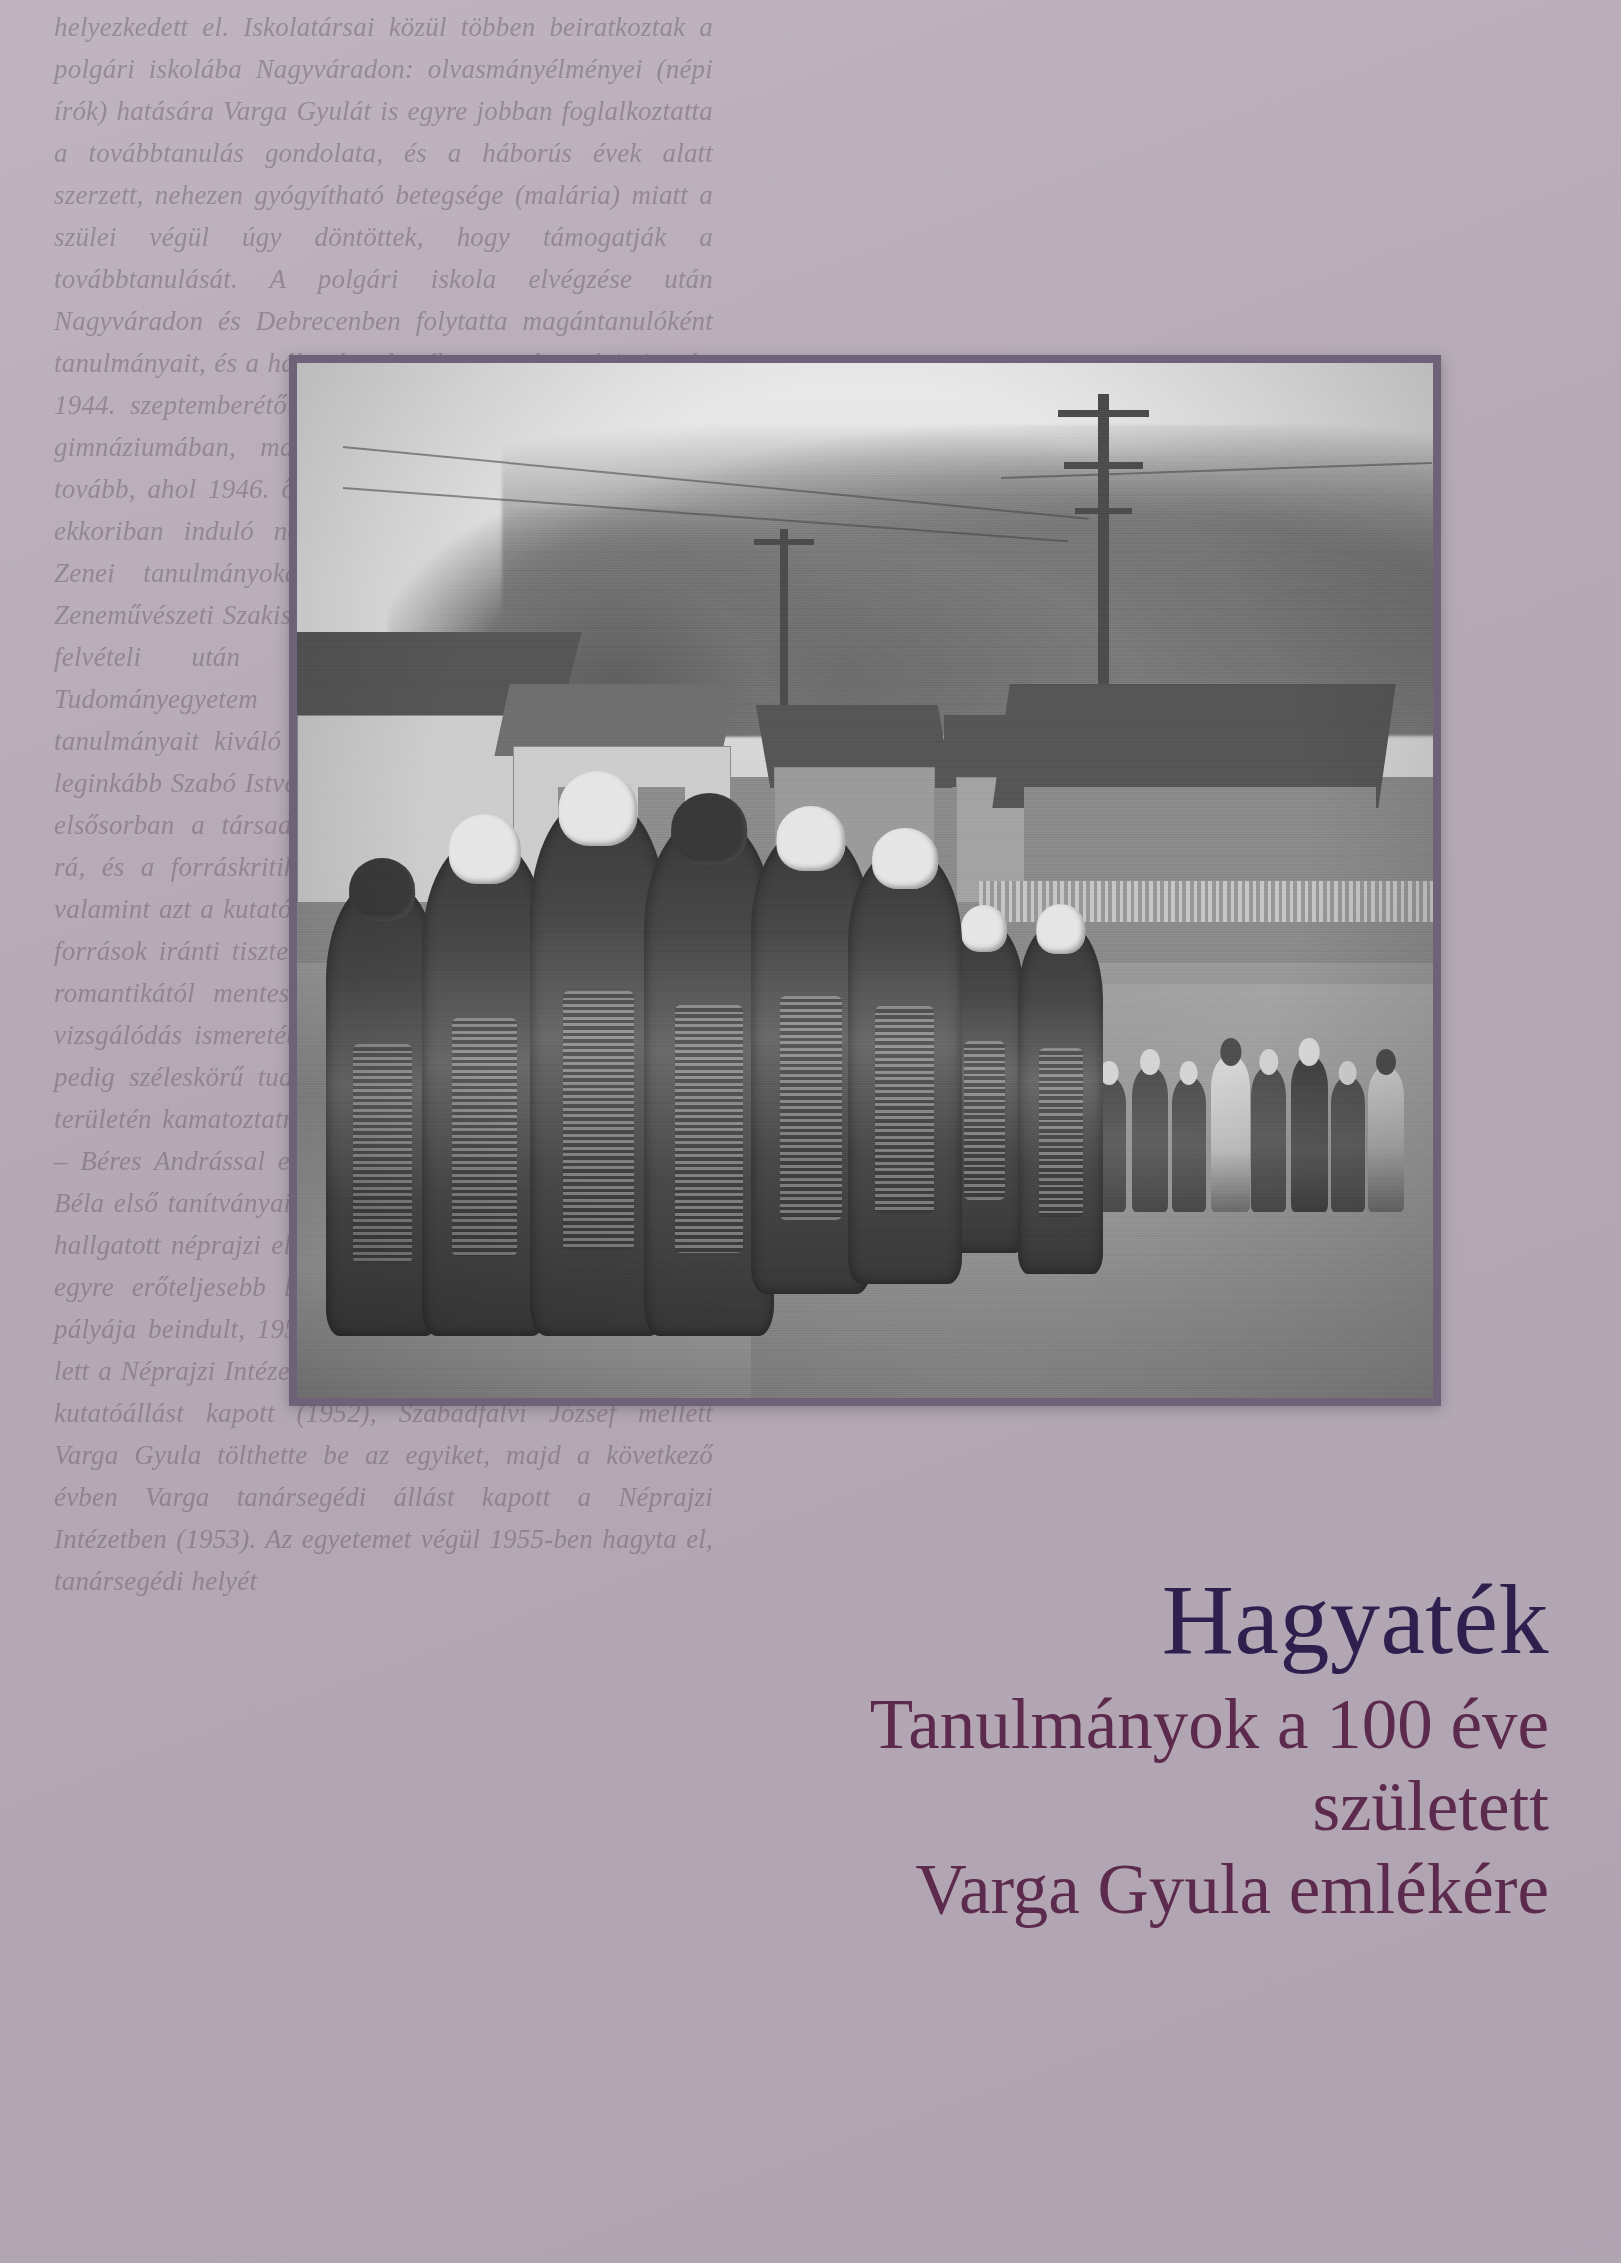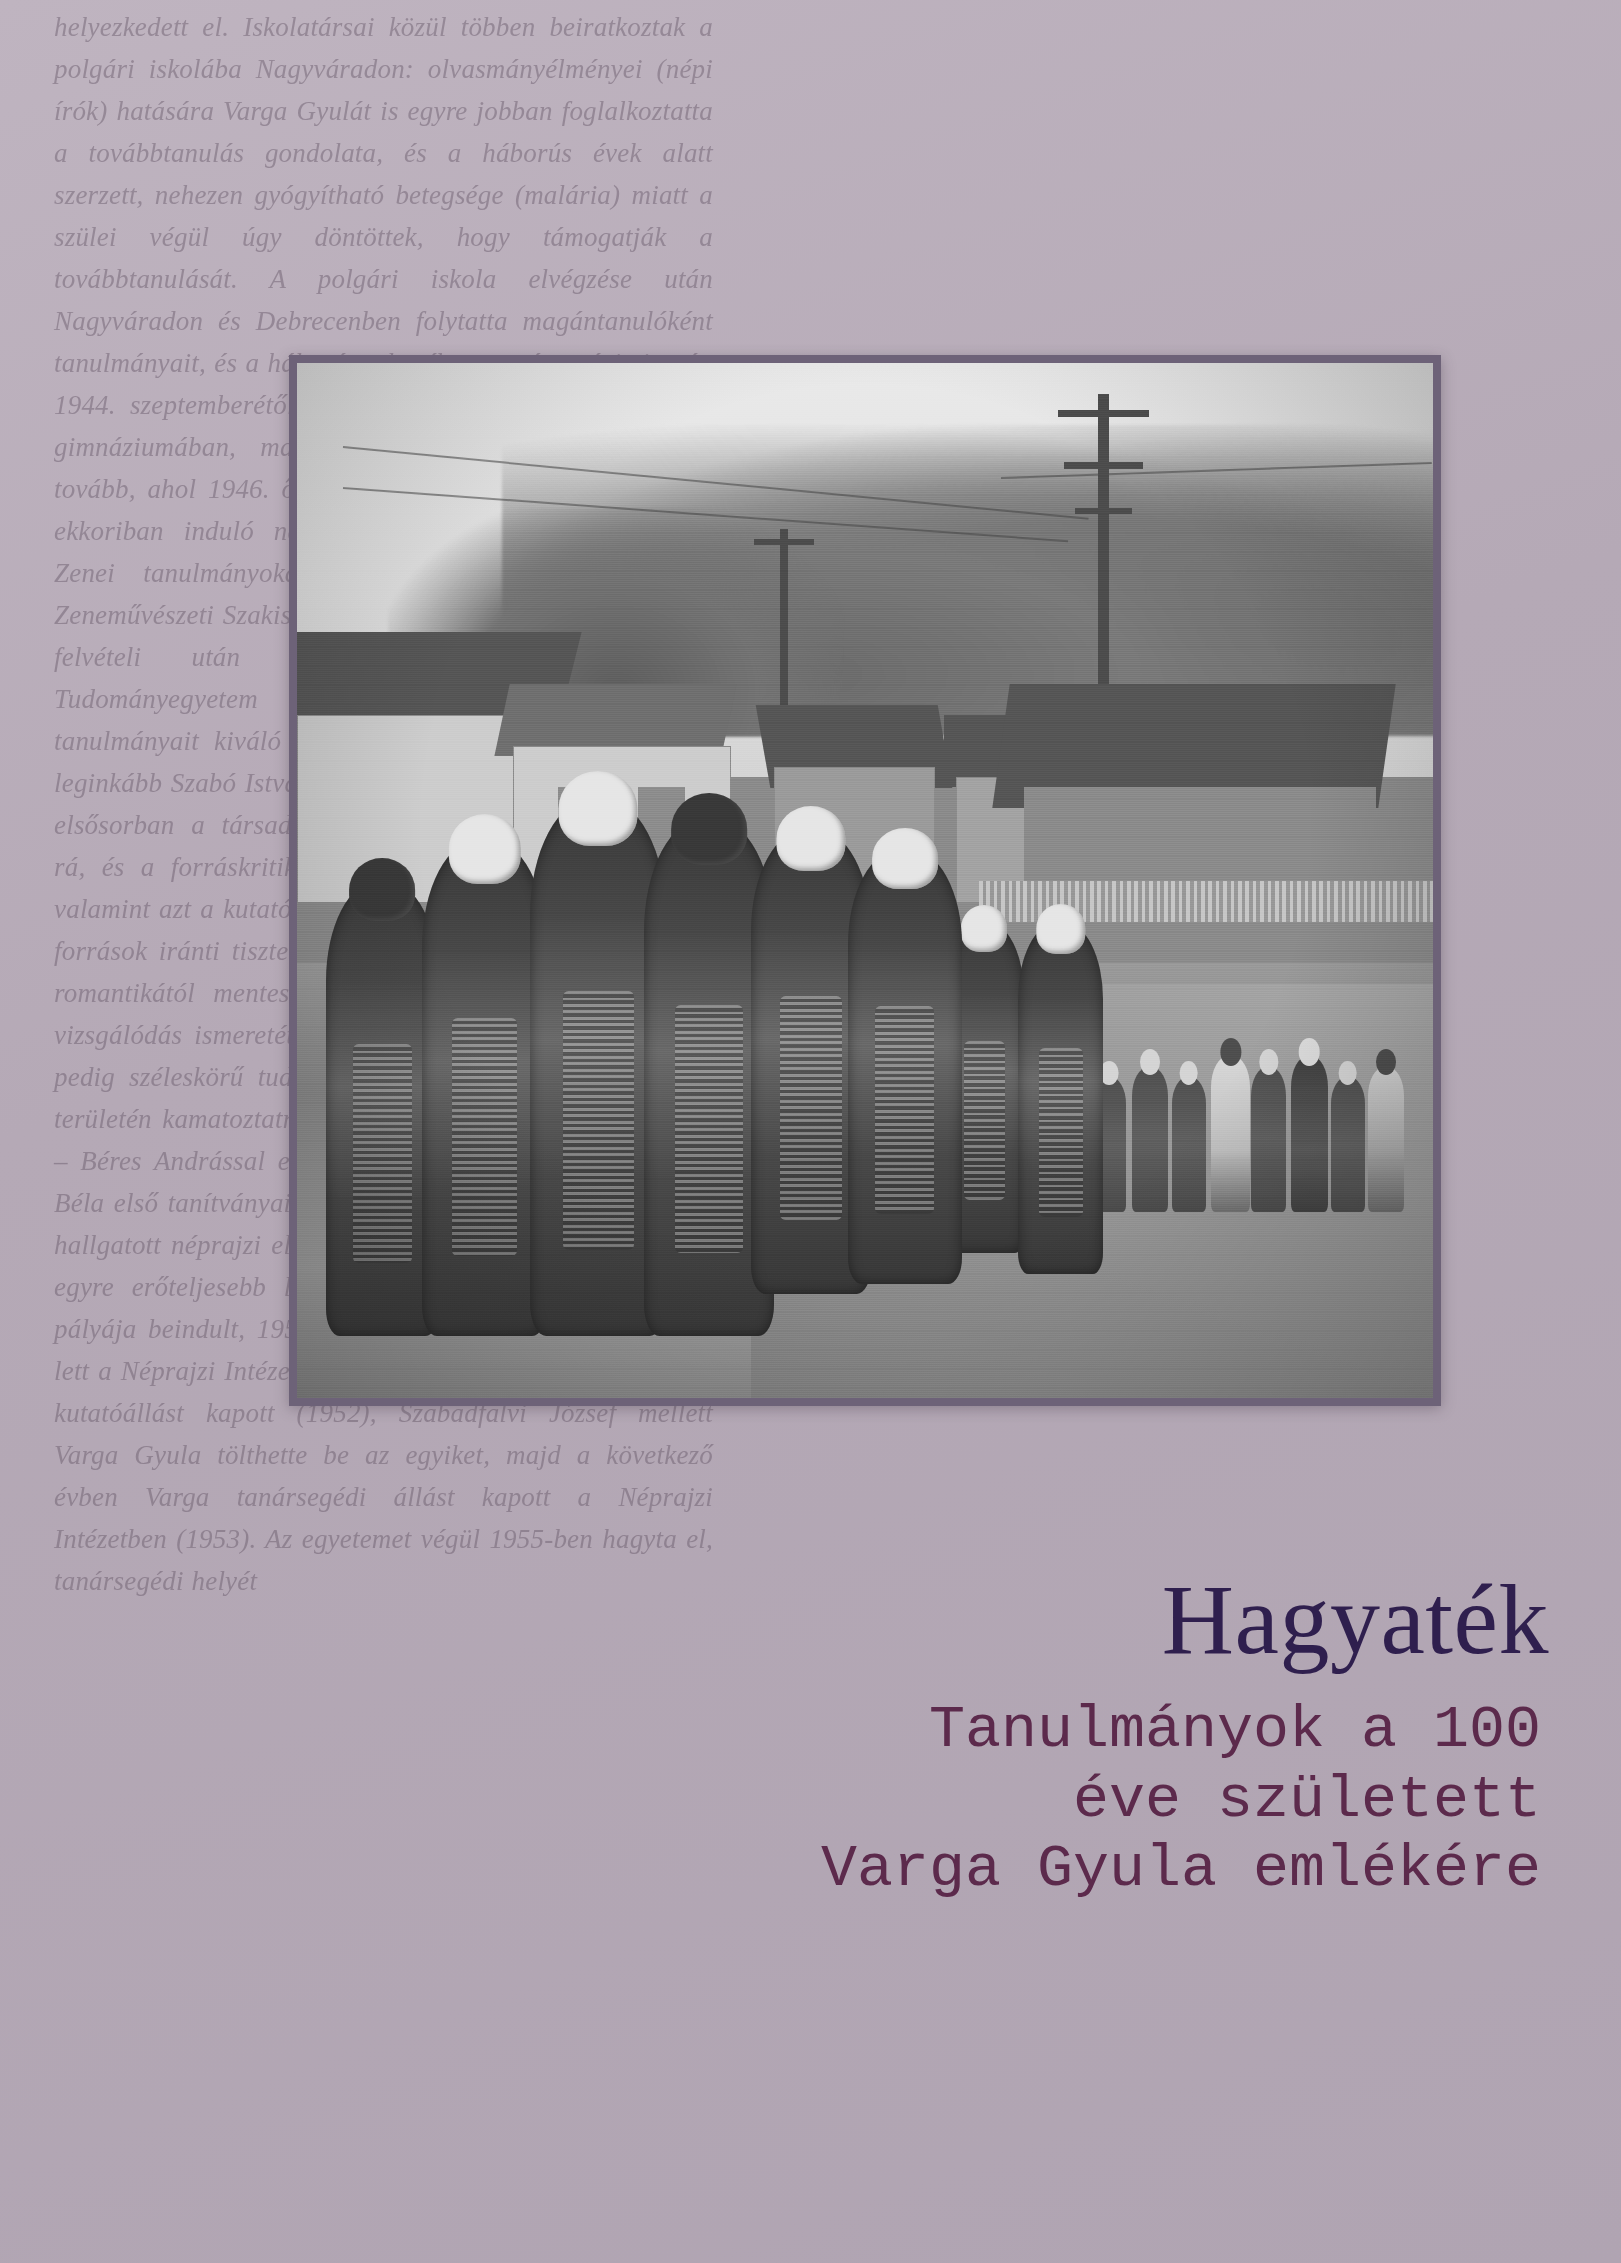--- a/index.html
+++ b/index.html
@@ -182,29 +182,29 @@
     top: 1568px;
     width: 761px;
     text-align: right;
   }
   .main-title {
     font-family: "Liberation Serif", serif;
     font-size: 100px;
     line-height: 1.04;
     color: #2f1f4e;
     letter-spacing: 0.5px;
-    margin: 0 0 24px 0;
+    margin: 0 0 11px 0;
     font-weight: normal;
   }
   .subtitle {
-    font-family: Liberation Mono, monospace;
-    font-size: 60px;
+    font-family: Liberation Serif, serif;
+    font-size: 71px;
     line-height: 1.16;
     color: #5c2a4c;
-    margin: 8px;
+    margin: 0;
     font-weight: normal;
     white-space: pre-line;
   }
 </style>
 </head>
 <body>
 
 <div class="page">
 
   <div class="ghost-text">helyezkedett el. Iskolatársai közül többen beiratkoztak a polgári iskolába Nagyváradon: olvasmányélményei (népi írók) hatására Varga Gyulát is egyre jobban foglalkoztatta a továbbtanulás gondolata, és a háborús évek alatt szerzett, nehezen gyógyítható betegsége (malária) miatt a szülei végül úgy döntöttek, hogy támogatják a továbbtanulását. A polgári iskola elvégzése után Nagyváradon és Debrecenben folytatta magántanulóként tanulmányait, és a háború emberében tett érettségi vizsgát. 1944. szeptemberétől a debreceni Református Kollégium gimnáziumában, majd a helyi középiskolában tanult tovább, ahol 1946. őszétől párhuzamosan a Debrecenben ekkoriban induló néprajzi képzésbe is bekapcsolódott. Zenei tanulmányokat is folytatott: a Bartók Béla Zeneművészeti Szakiskolában. Érettségi után – az egyetemi felvételi után – beiratkozott a Debreceni Tudományegyetem történelem-magyar szakára, tanulmányait kiváló eredménnyel végezte. Tanárai közül leginkább Szabó István történész volt rá nagy hatással, aki elsősorban a társadalomtörténeti látásmódot gyakorolta rá, és a forráskritika szigorú módszerével ihlette meg, valamint azt a kutatói magatartásformát, amely a történeti források iránti tiszteletet, a történeti valóság feltárását a romantikától mentesen képviselte. A forrásokat tisztelő vizsgálódás ismeretét is jórészt nála sajátította el, ezeket pedig széleskörű tudományos érdeklődésének valamennyi területén kamatoztatni tudta a későbbiekben. Varga Gyula – Béres Andrással együtt – a Debrecenbe érkező Gunda Béla első tanítványai közé tartozott, 1949-től rendszeresen hallgatott néprajzi előadásokat is. Néprajzi elköteleződése egyre erőteljesebb lett épp akkor, amikor koreográfusi pályája beindult, 1952-ben Gunda professzor gyakornoka lett a Néprajzi Intézetben. Amikor az Intézet két akadémiai kutatóállást kapott (1952), Szabadfalvi József mellett Varga Gyula tölthette be az egyiket, majd a következő évben Varga tanársegédi állást kapott a Néprajzi Intézetben (1953). Az egyetemet végül 1955-ben hagyta el, tanársegédi helyét</div>

